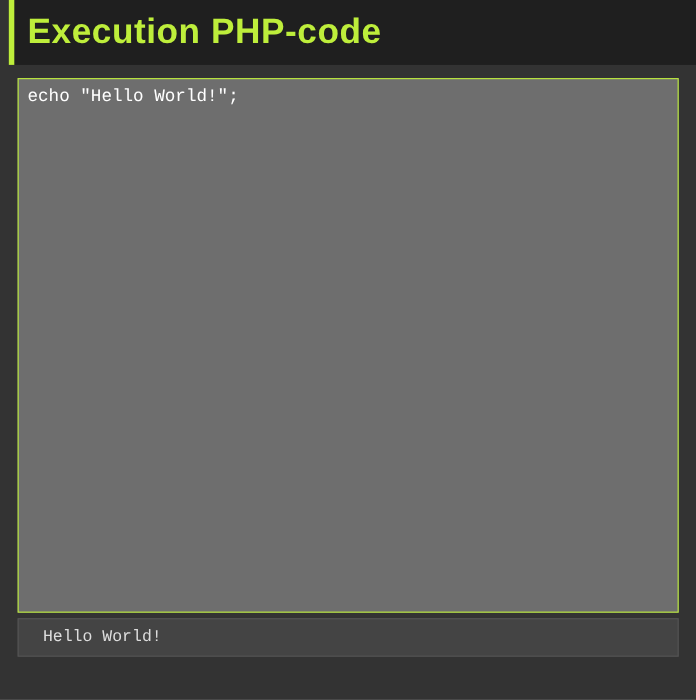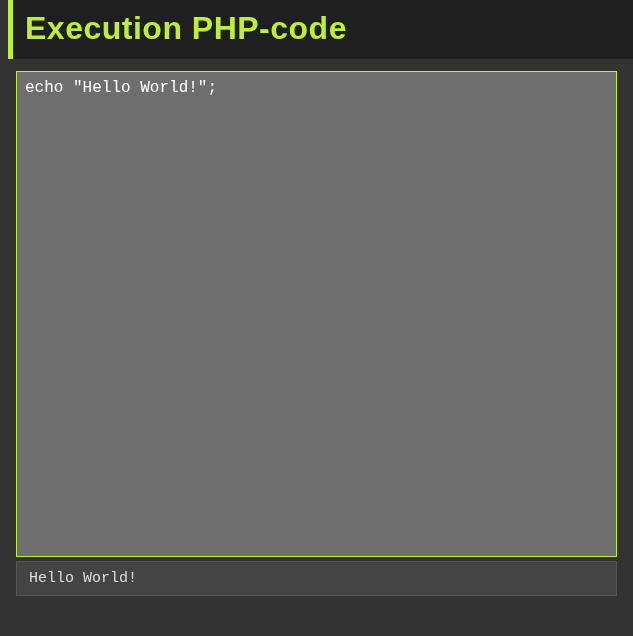--- a/index.html
+++ b/index.html
@@ -46,21 +46,21 @@
     font-size: 16px;
     padding: 4px 0 8px 0;
     letter-spacing: 0.3px;
   }
   .output-box {
     background: #444444;
     border: 1px solid #555555;
     color: #dddddd;
     font-family: "Courier New", Courier, monospace;
     font-size: 15px;
-    padding: 8px 12px;
+    padding: 8px 22px;
     min-height: 34px;
     white-space: pre-wrap;
   }
 </style>
 </head>
 <body>
 
 <div class="header-bar">
   <div class="header-title">Execution PHP-code</div>
 </div>

